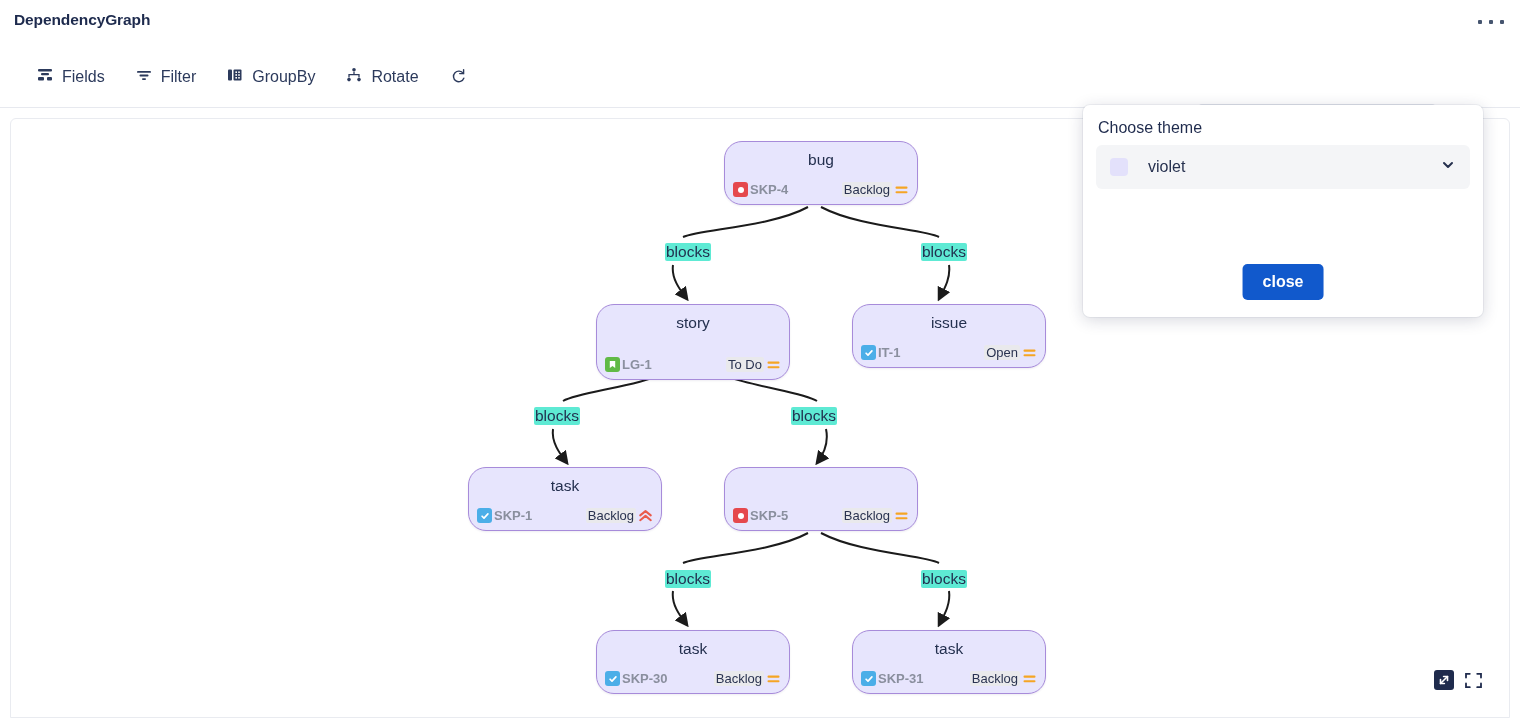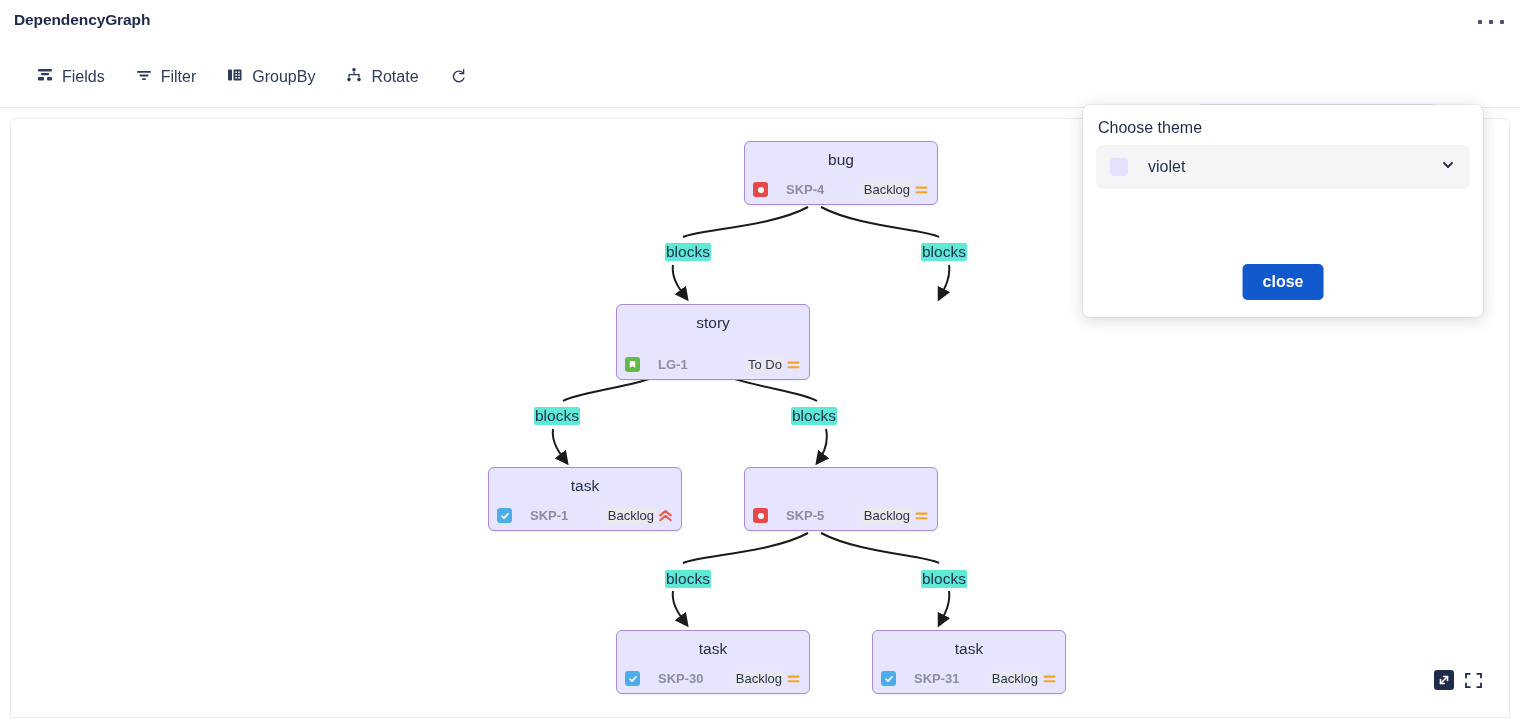--- a/index.html
+++ b/index.html
@@ -74,34 +74,33 @@
     border-top-right-radius: 6px; background: #ffffff;
     overflow: hidden;
   }
   .graph-svg { position: absolute; left: 0; top: 0; }
 
   
   .node {
     position: absolute;
     border: 1.6px solid #a78bda;
     background: #e7e5fd;
-    border-radius: 6px;
+    border-radius: 18px;
     box-shadow: 0 1px 2px rgba(40,30,90,0.08);
     cursor: pointer;
-    margin-left: 20px;
   }
   .node .ntitle {
     text-align: center; font-size: 15.5px; color: #24304f;
     padding-top: 9px; line-height: 1.1;
   }
   .node .nrow {
     position: absolute; left: 8px; right: 8px; bottom: 7px;
     display: flex; align-items: center; justify-content: space-between;
   }
-  .nleft { display: flex; align-items: center; gap: 18px; }
+  .nleft { display: flex; align-items: center; gap: 2px; }
   .nkey { font-size: 13px; font-weight: bold; color: #8a8f9e; }
   .nright { display: flex; align-items: center; gap: 2px; }
   .nstatus {
     font-size: 13px; color: #2a3350; background: #e9e9ec;
     padding: 0 2px; border-radius: 2px;
   }
 
   
   .ticon { width: 15px; height: 15px; border-radius: 3px; display:flex; align-items:center; justify-content:center; flex: none; }
   .ticon.bug { background: #e5484d; }
@@ -308,20 +307,42 @@
           <span class="prio">
             <svg width="15" height="14" viewBox="0 0 15 14">
                 <rect x="1.5" y="3.6" width="12" height="2.1" rx="1" fill="#f5a524"></rect>
                 <rect x="1.5" y="8.2" width="12" height="2.1" rx="1" fill="#f5a524"></rect>
               </svg>
           </span>
         </div>
       </div>
     </div>
 
+    <div class="node" style="left:841px; top:185px; width:194px; height:64px;">
+      <div class="ntitle">issue</div>
+      <div class="nrow">
+        <div class="nleft">
+          <span class="ticon task">
+            <svg width="10" height="10" viewBox="0 0 12 12" fill="none" stroke="#fff" stroke-width="2" stroke-linecap="round" stroke-linejoin="round">
+                <path d="M2.5 6.3 L4.8 8.6 L9.5 3.4"></path>
+              </svg>
+          </span>
+          <span class="nkey">IT-1</span>
+        </div>
+        <div class="nright">
+          <span class="nstatus">Open</span>
+          <span class="prio">
+            <svg width="15" height="14" viewBox="0 0 15 14">
+                <rect x="1.5" y="3.6" width="12" height="2.1" rx="1" fill="#f5a524"></rect>
+                <rect x="1.5" y="8.2" width="12" height="2.1" rx="1" fill="#f5a524"></rect>
+              </svg>
+          </span>
+        </div>
+      </div>
+    </div>
 
     <div class="node" style="left:457px; top:348px; width:194px; height:64px;">
       <div class="ntitle">task</div>
       <div class="nrow">
         <div class="nleft">
           <span class="ticon task">
             <svg width="10" height="10" viewBox="0 0 12 12" fill="none" stroke="#fff" stroke-width="2" stroke-linecap="round" stroke-linejoin="round">
                 <path d="M2.5 6.3 L4.8 8.6 L9.5 3.4"></path>
               </svg>
           </span>

